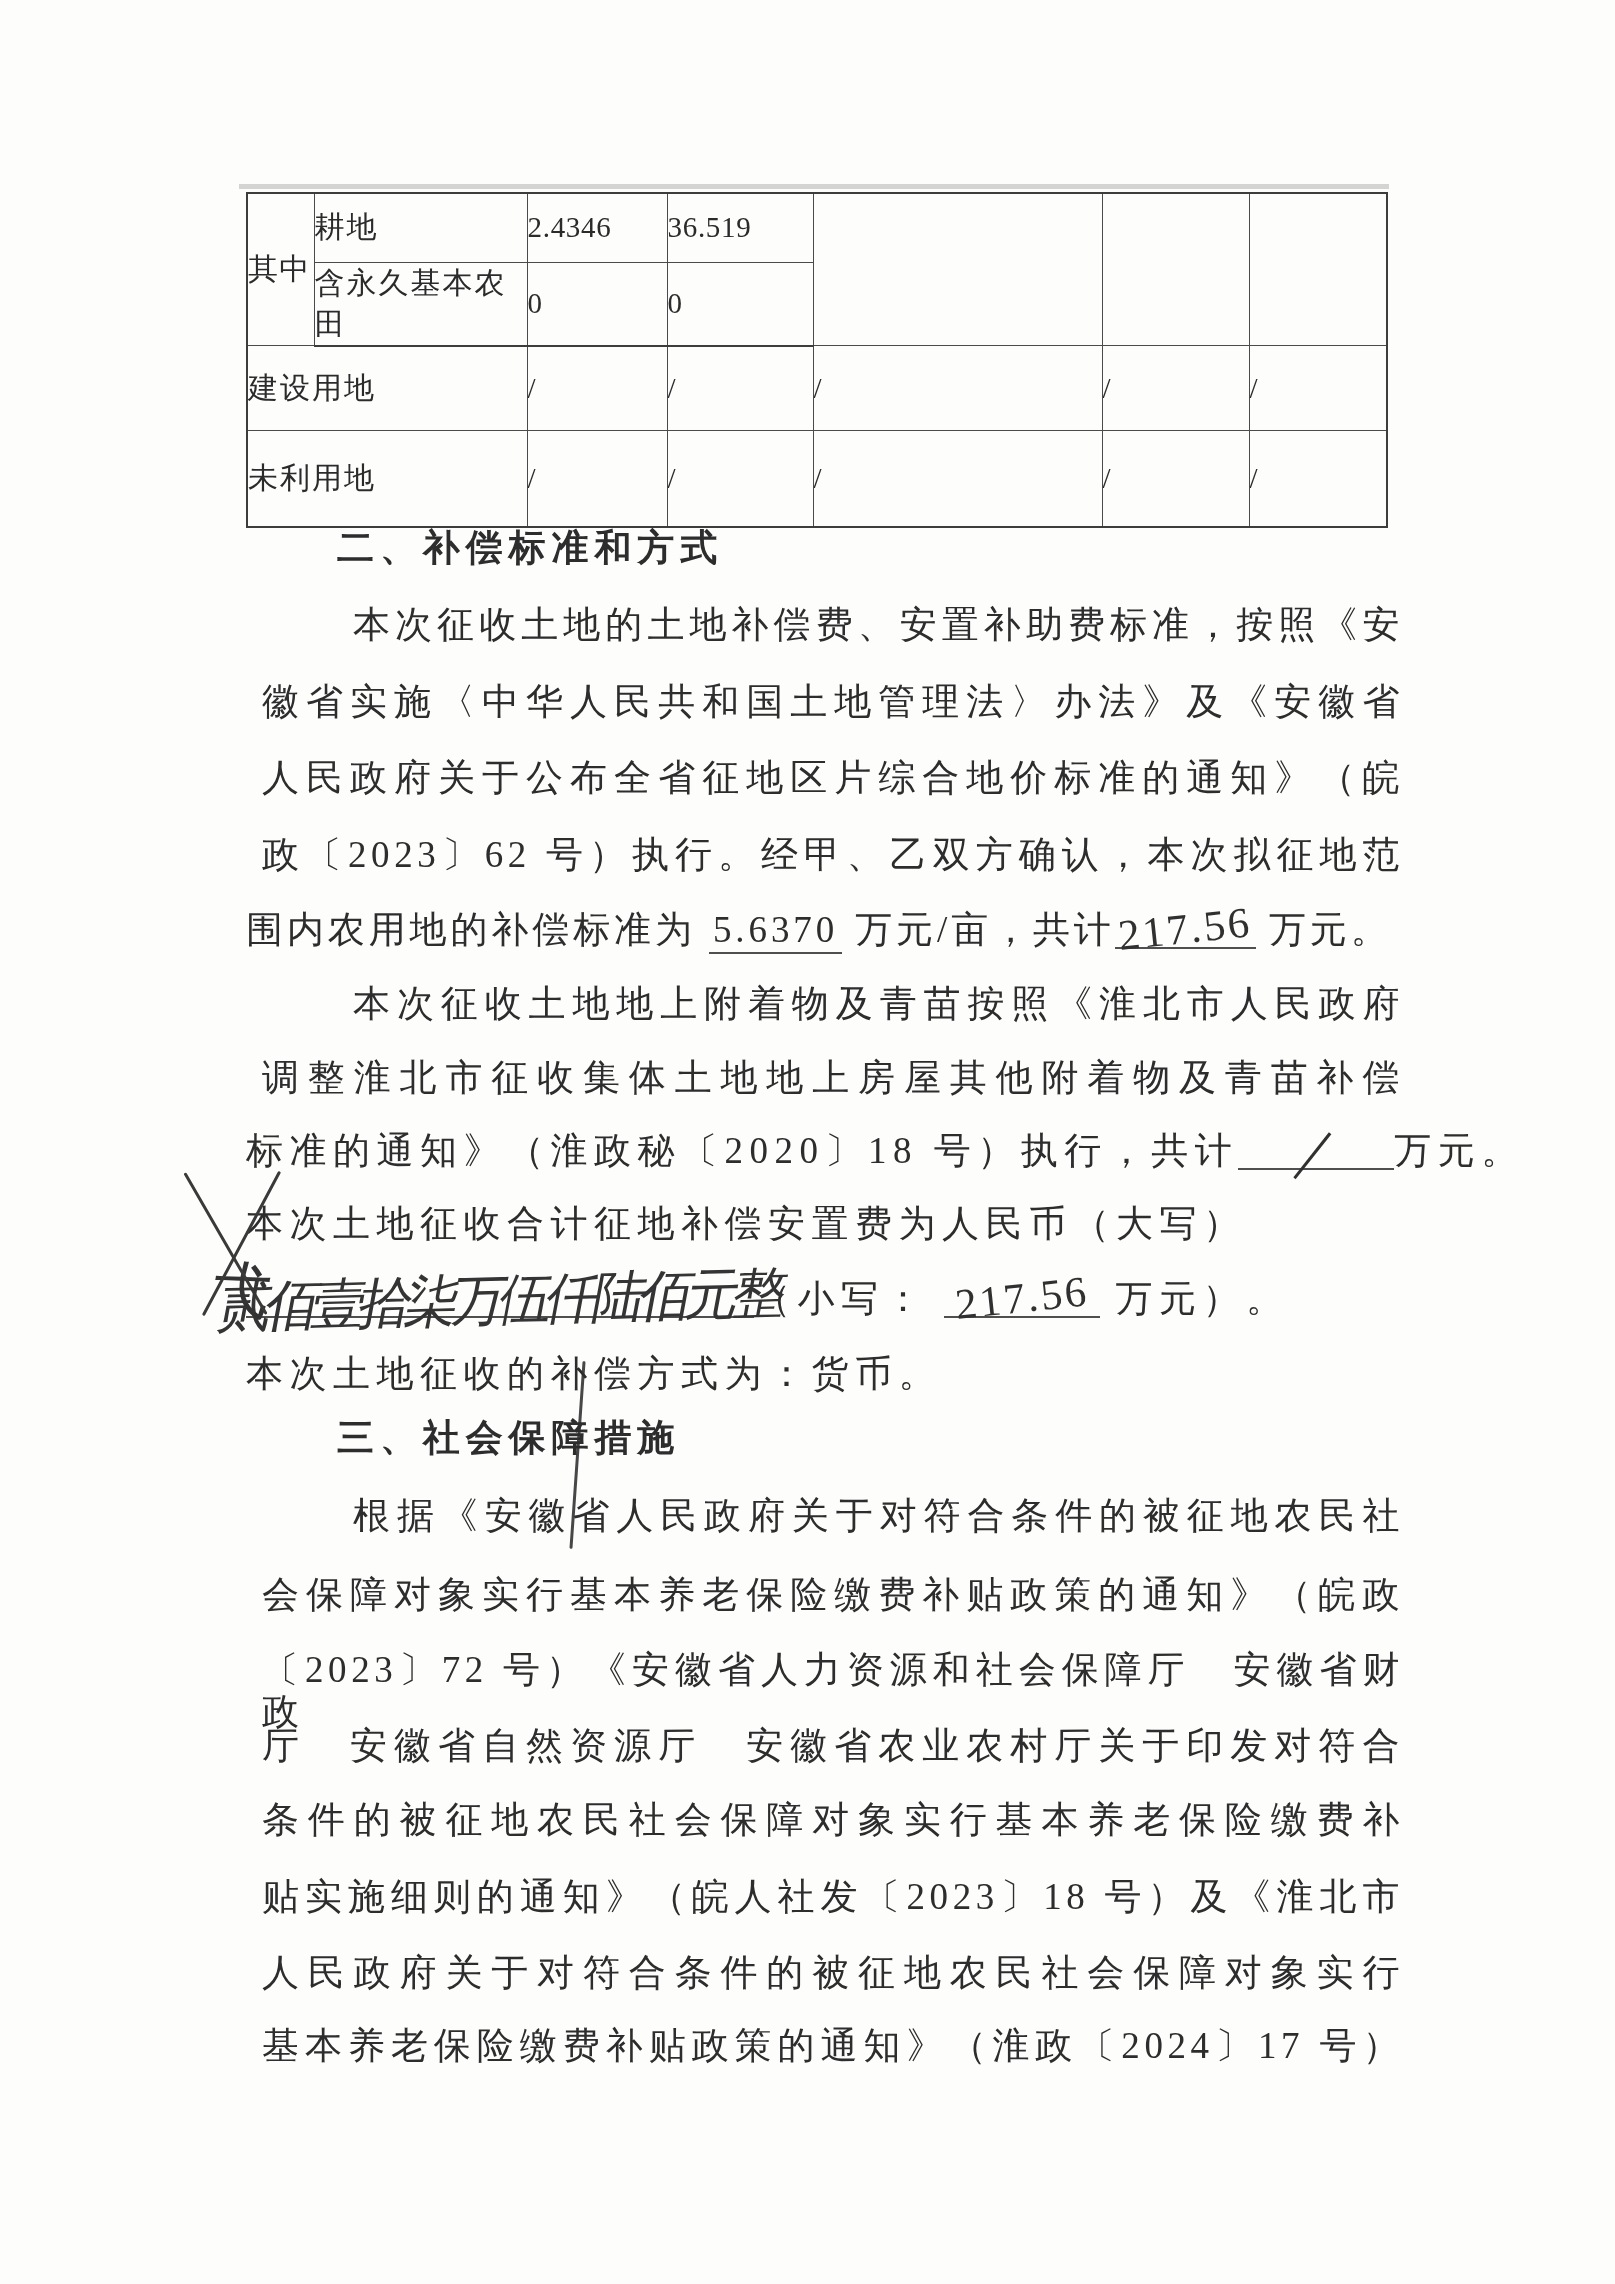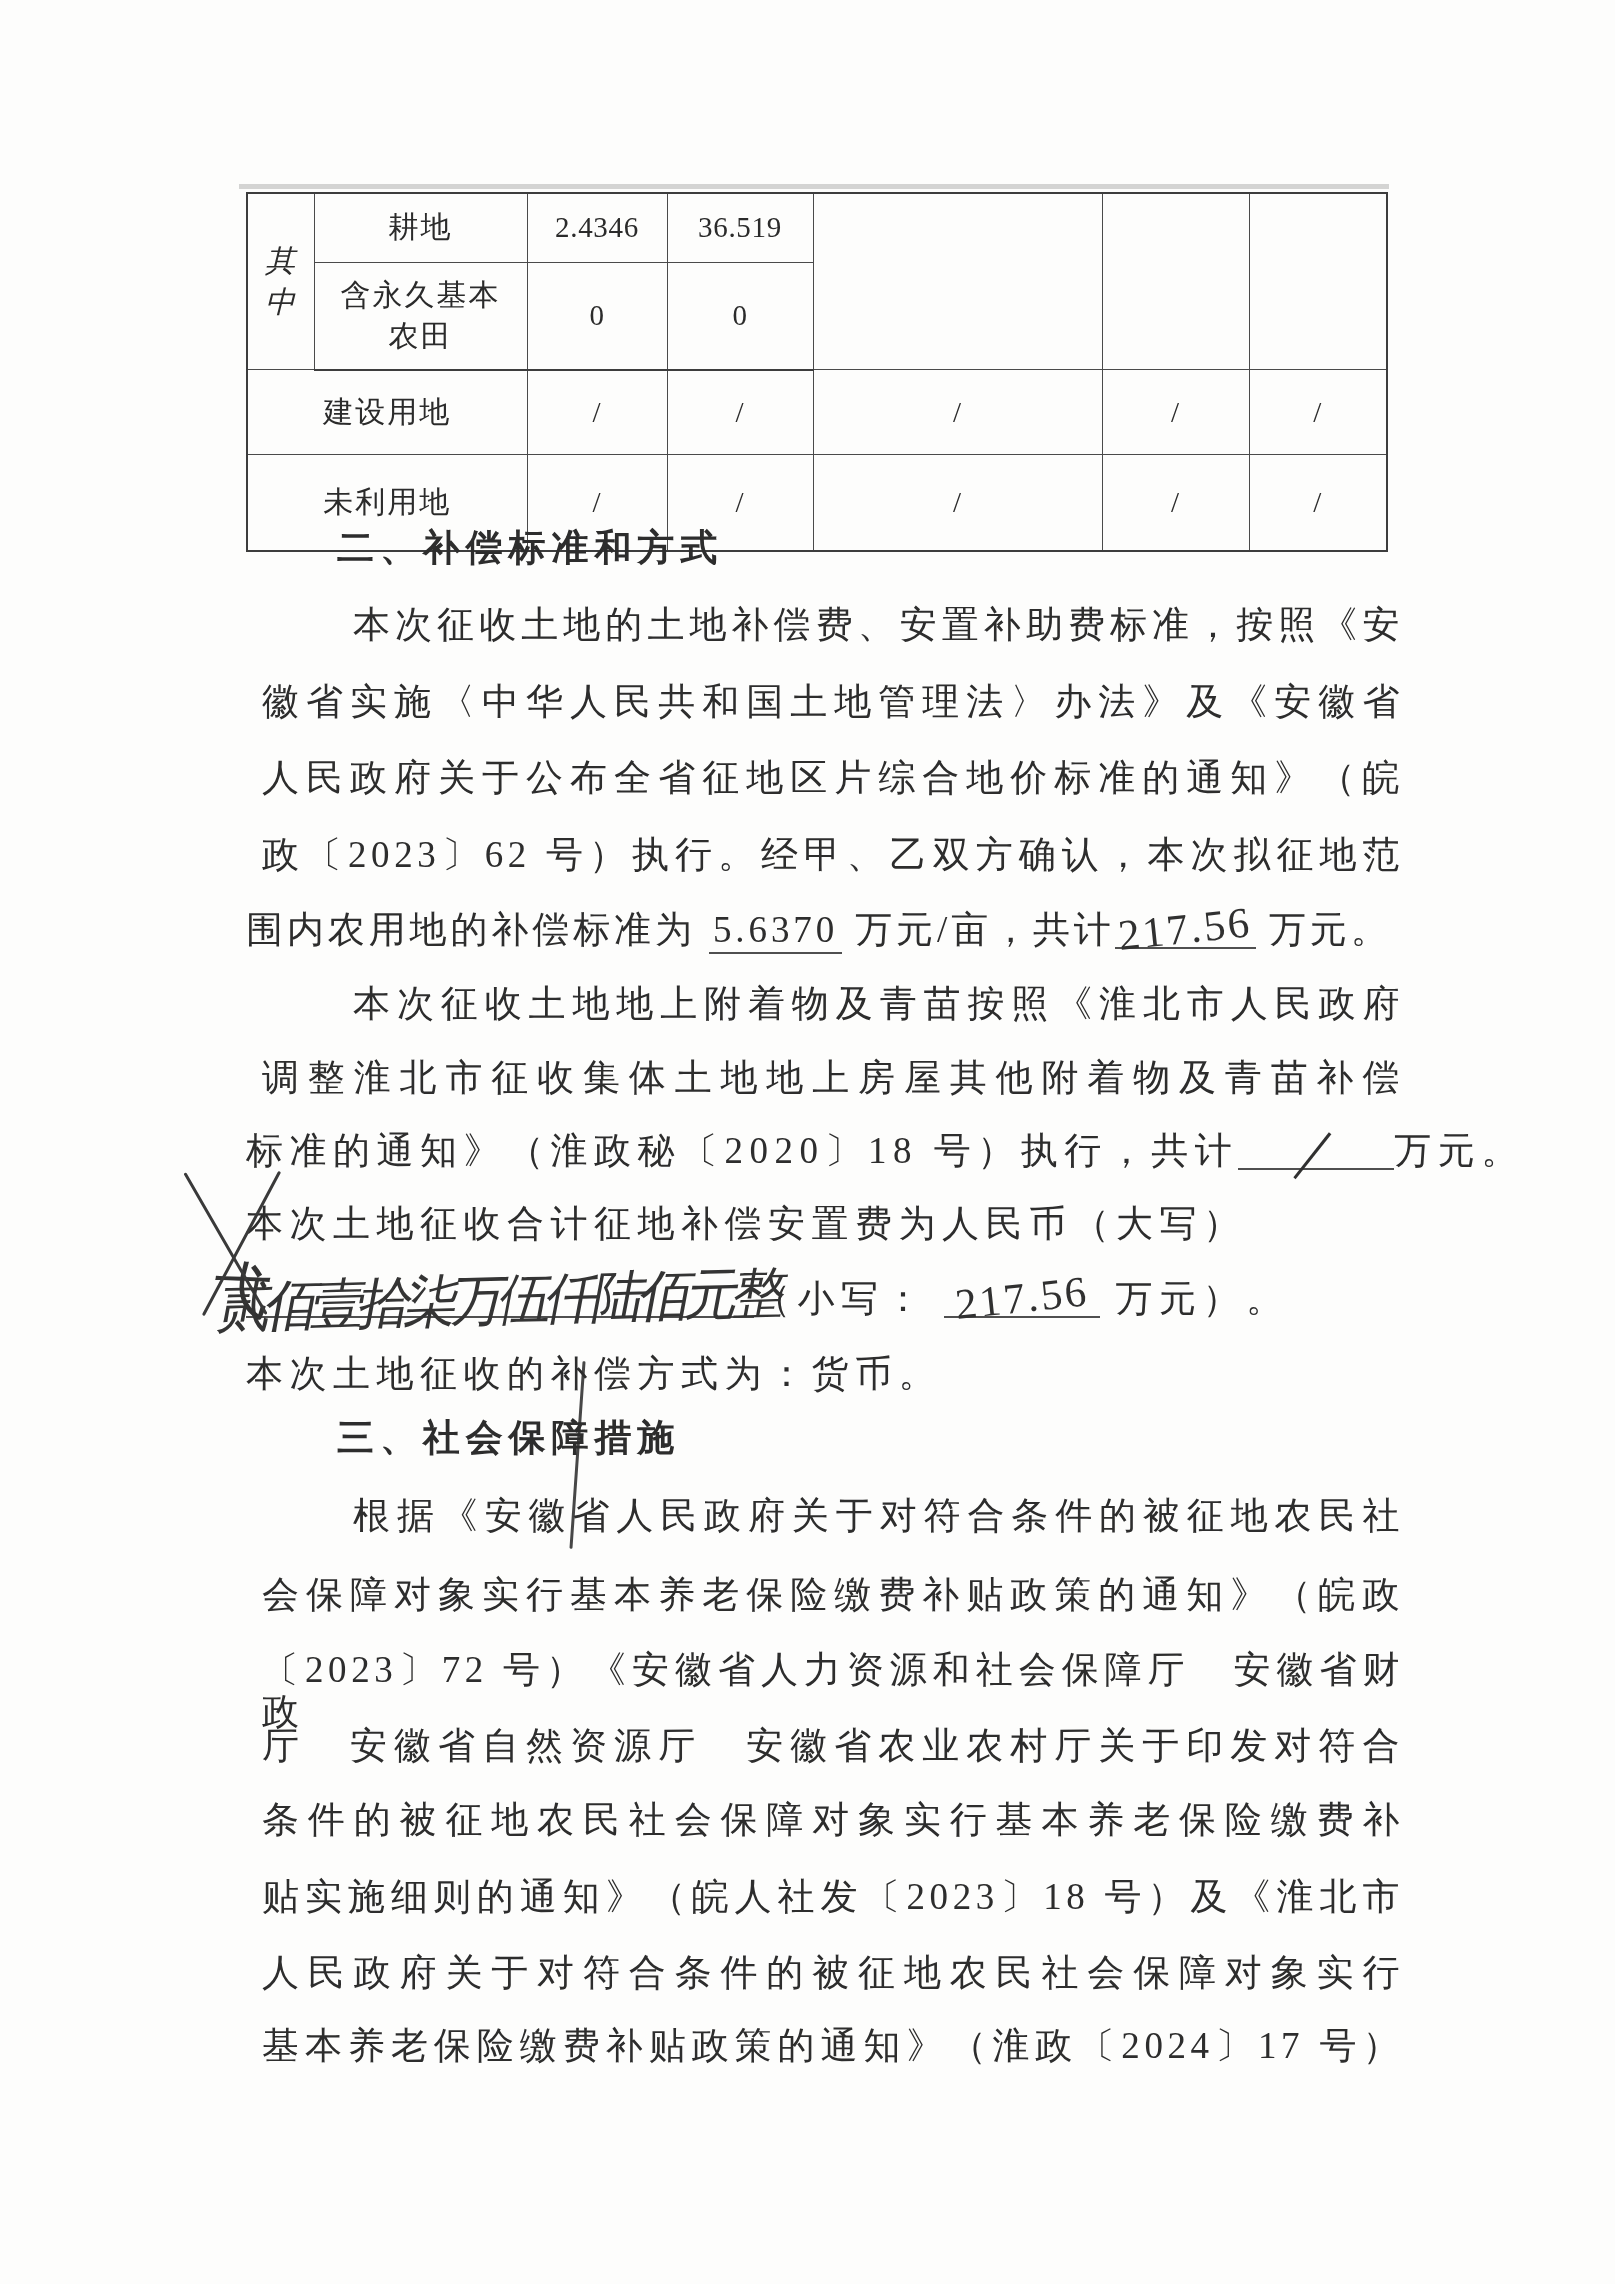--- a/index.html
+++ b/index.html
@@ -16,31 +16,31 @@
     position:absolute;left:239px;top:184px;width:1150px;height:4.6px;
     background:#c6c6c6;opacity:.75;
   }
   table.ztable{
     position:absolute;left:246px;top:192px;
     width:1141px;border-collapse:collapse;table-layout:fixed;
     border:2px solid #3d3d3d;
   }
   .ztable td{
     border:1.3px solid #4a4a4a;
-    text-align:center;vertical-align:middle;
+    text-align:left;vertical-align:middle;
     font-size:30px;letter-spacing:2px;color:#2b2b2b;
-    padding:12px;overflow:hidden;
+    padding:0;overflow:hidden;
   }
   .ztable tr.r1{height:69px;}
   .ztable tr.r2{height:60px;}
   .ztable tr.r3{height:85px;}
   .ztable tr.r4{height:96px;}
   .ztable tr.r2 td{border-bottom:2px solid #3d3d3d;}
   .ztable td.num{font-size:29px;letter-spacing:0.7px;}
-  .ztable td.cg{font-size:30px;letter-spacing:1.3px;font-style:italic;}
+  .ztable td.cg{font-size:30px;letter-spacing:1.3px;}
   
   .line{
     position:absolute;left:246px;width:1142px;height:42px;
     font-size:37px;line-height:42px;letter-spacing:6.5px;
     white-space:nowrap;color:#2d2d2d;
   }
   .just{
     letter-spacing:4.6px;white-space:normal;
     text-align:justify;text-align-last:justify;margin-left:16px;
   }

